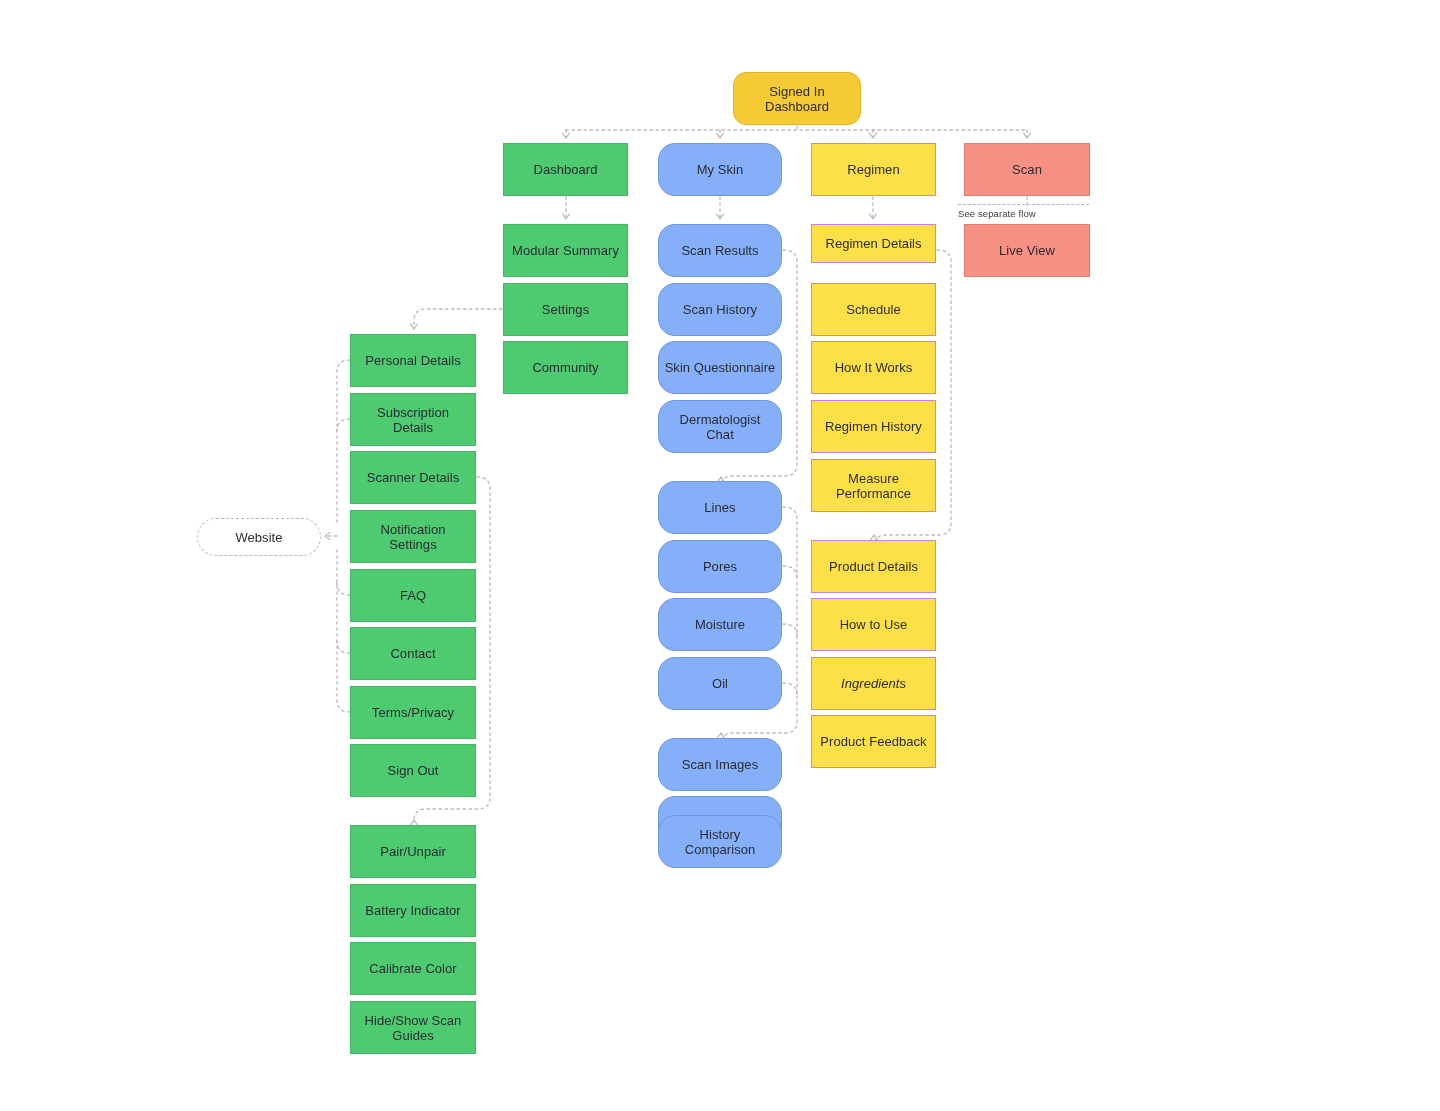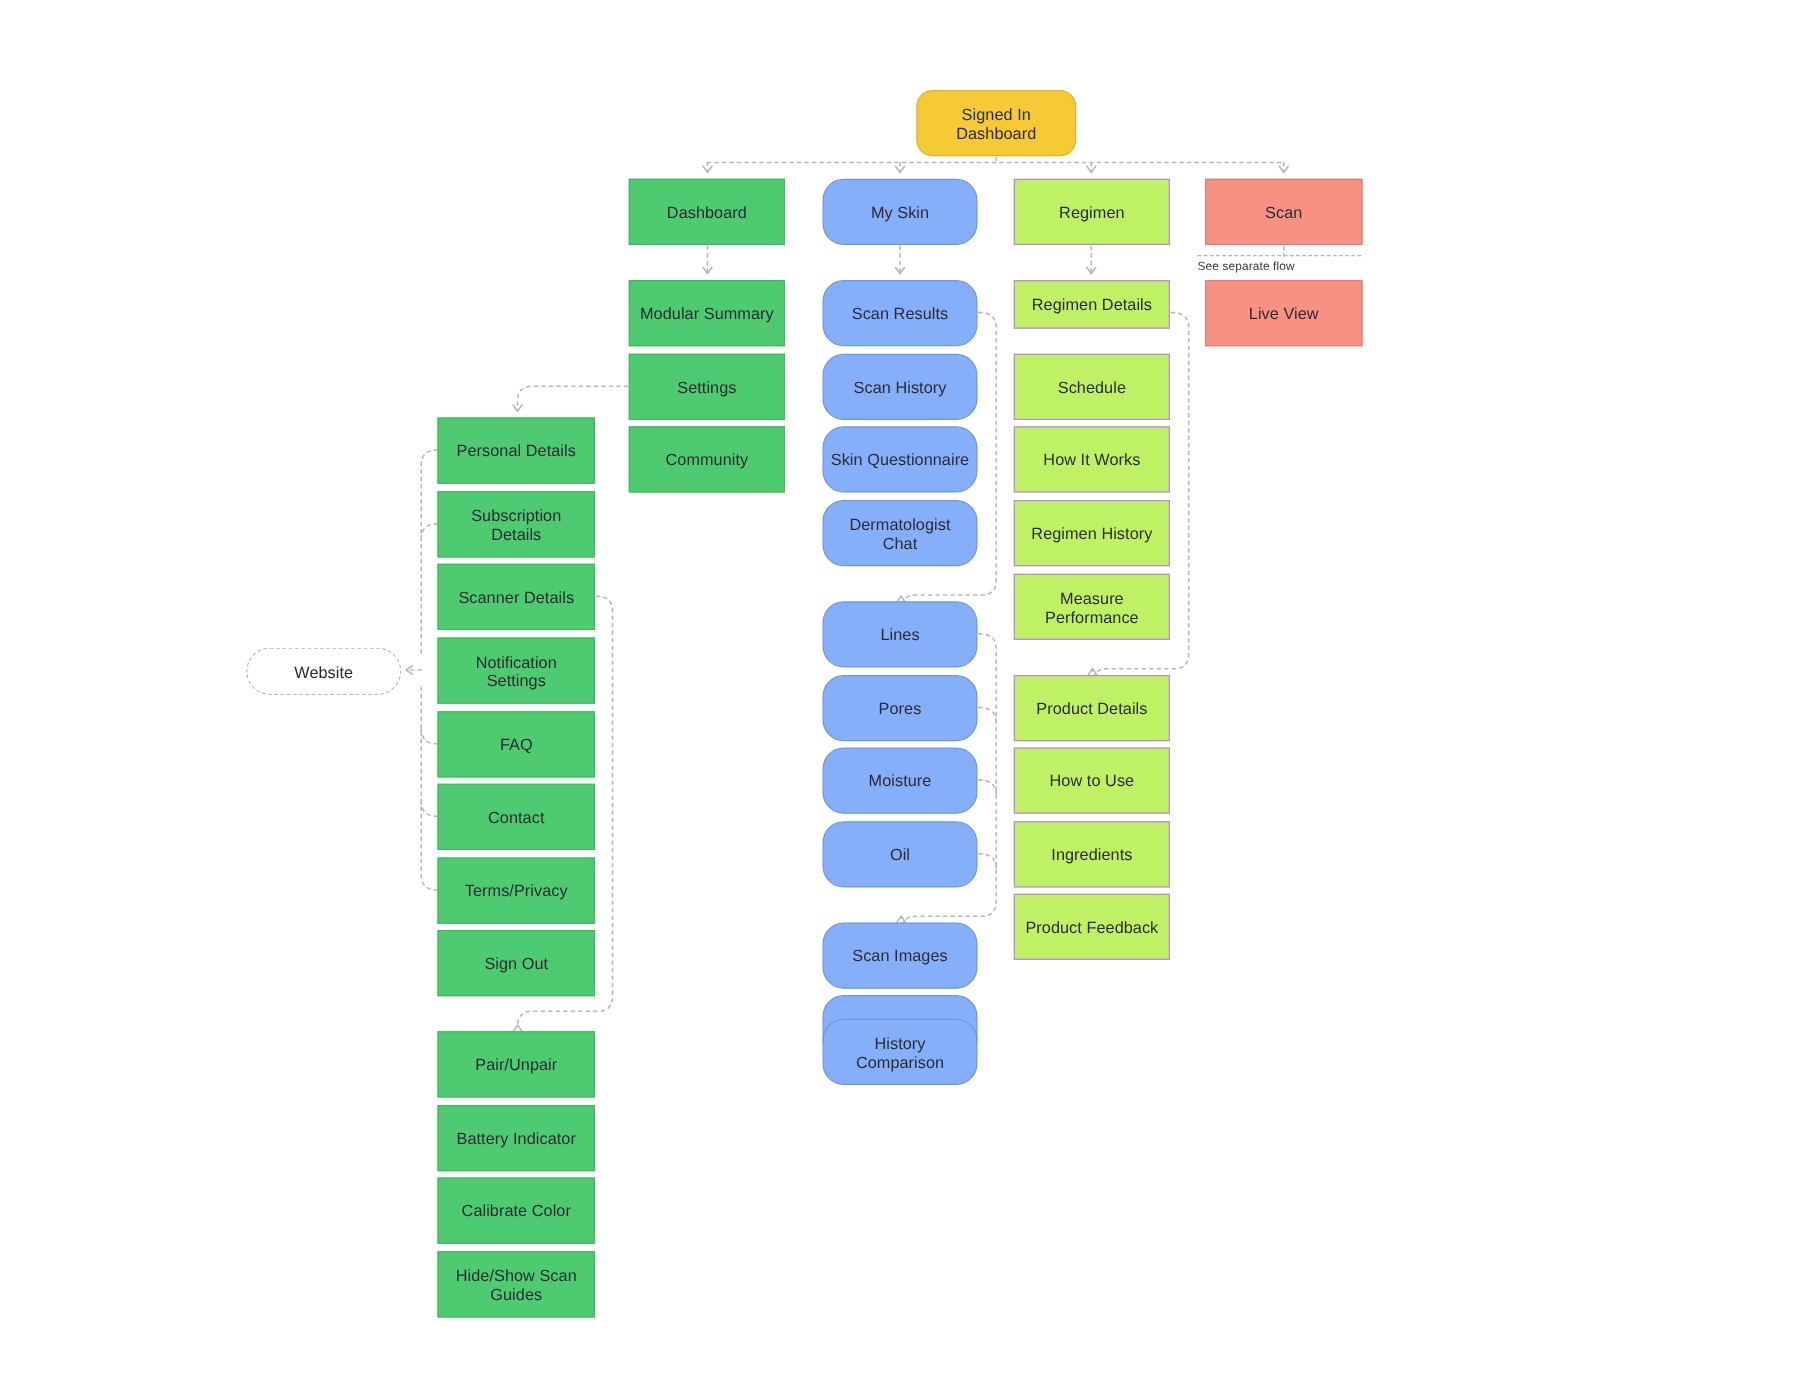--- a/index.html
+++ b/index.html
@@ -39,21 +39,21 @@
     color: #2b2b33;
     letter-spacing: 0.05px;
     border-width: 1px;
     border-style: solid;
     padding: 2px 5px;
     z-index: 2;
   }
   .node span { display: block; }
   .n-green  { background: #4ecb71; border-color: #43b763; }
   .n-blue   { background: #86affa; border-color: #6f97e0; border-radius: 17px; }
-  .n-purple { background: #bef264; border-color: #c287e4; }
+  .n-purple { background: #fde047; border-color: #c287e4; }
   .n-red    { background: #f79184; border-color: #e07f73; }
   .n-yellow {
     background: #f6ca35;
     border-color: #dfb42c;
     border-radius: 13px;
   }
   .n-ghost {
     background: #ffffff;
     border: 1px dashed #b9b9b9;
     border-radius: 26px;
@@ -243,21 +243,21 @@
   <div class="node n-purple" style="left:811px; top:459px; width:125px; height:53px;">
     <span>Measure Performance</span>
   </div>
 
   <div class="node n-purple" style="left:811px; top:540px; width:125px; height:53px;">
     <span>Product Details</span>
   </div>
   <div class="node n-purple" style="left:811px; top:598px; width:125px; height:53px;">
     <span>How to Use</span>
   </div>
-  <div class="node n-purple" style="left:811px; top:657px; width:125px; height:53px;">
+  <div class="node n-purple" style="left:811px; top:657px; width:125px; height:53px;font-style:italic;">
     <span>Ingredients</span>
   </div>
   <div class="node n-purple" style="left:811px; top:715px; width:125px; height:53px;">
     <span>Product Feedback</span>
   </div>
 
   <div class="node n-red" style="left:964px; top:143px; width:126px; height:53px;">
     <span>Scan</span>
   </div>
   <div class="flow-divider" style="left:958px; top:204px; width:131px;"></div>

